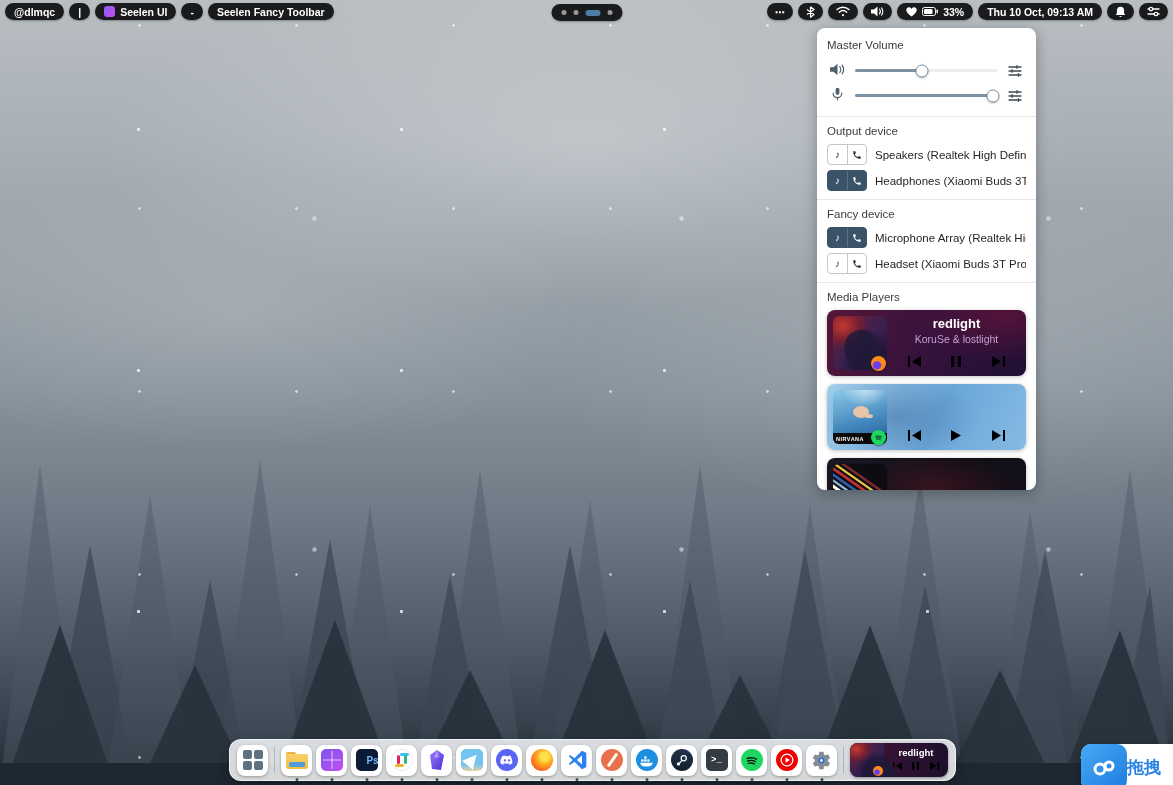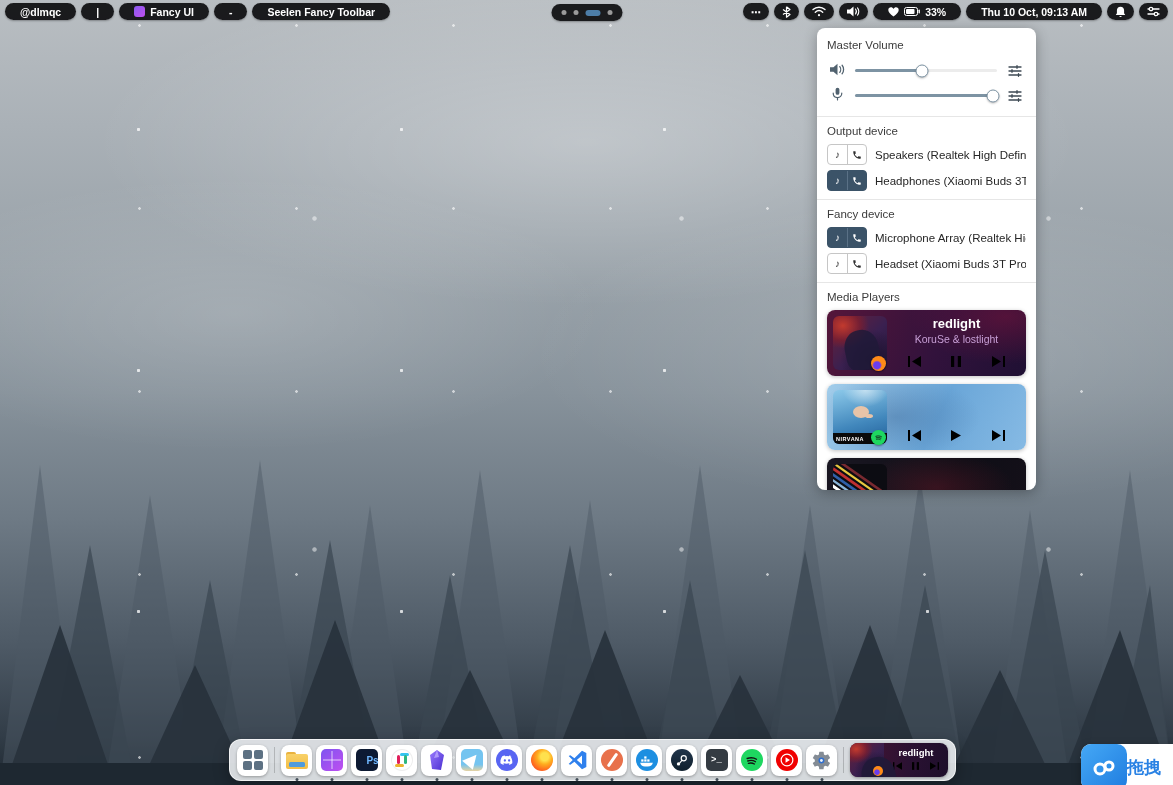--- a/index.html
+++ b/index.html
@@ -22,21 +22,21 @@
       radial-gradient(circle, rgba(255,255,255,.6) 0 1.8px, transparent 2.6px);
     background-size:263px 241px, 157px 183px, 367px 331px;
     background-position:7px 9px, 61px 117px, 131px 53px; }
 
   
   .topbar { position:absolute; top:2px; left:0; right:0; height:19px; padding:0 5px;
     display:flex; align-items:center; justify-content:space-between; z-index:40; }
   .pillrow { display:flex; align-items:center; gap:5px; }
   .pill { height:17px; background:rgba(14,14,16,.93); border-radius:9px; color:#fff;
     font-size:10.5px; font-weight:700; display:inline-flex; align-items:center;
-    padding:0 15px; gap:5px; white-space:nowrap; box-shadow:0 1px 2px rgba(0,0,0,.3); }
+    padding:0 9px; gap:5px; white-space:nowrap; box-shadow:0 1px 2px rgba(0,0,0,.3); }
   .pill.icon-pill { padding:0 8px; }
   .pill svg { display:block; }
   .seelen-mini { width:11px; height:11px; border-radius:3px;
     background:linear-gradient(135deg,#8a5cf0,#c04ff0); }
   .ws-pill { position:absolute; left:50%; top:2px; transform:translateX(-50%);
     height:17px; background:rgba(14,14,16,.93); border-radius:9px;
     display:flex; align-items:center; gap:7px; padding:0 10px; box-shadow:0 1px 2px rgba(0,0,0,.3); }
   .ws-dot { width:5px; height:5px; border-radius:50%; background:#9a9a9a; }
   .ws-dot.active { width:15px; height:6px; border-radius:3px; background:#4d7ea8; }
 
@@ -234,21 +234,21 @@
 <div class="topbar">
   <div class="pillrow">
     <div class="pill">
         <span>@dlmqc</span>
       </div>
     <div class="pill">
         <span>|</span>
       </div>
     <div class="pill">
       <span class="seelen-mini"></span>
-      <span>Fancy UI</span>
+      <span>Seelen UI</span>
     </div>
     <div class="pill">
         <span>-</span>
       </div>
     <div class="pill">
         <span>Seelen Fancy Toolbar</span>
       </div>
   </div>
 
   <div class="ws-pill">

